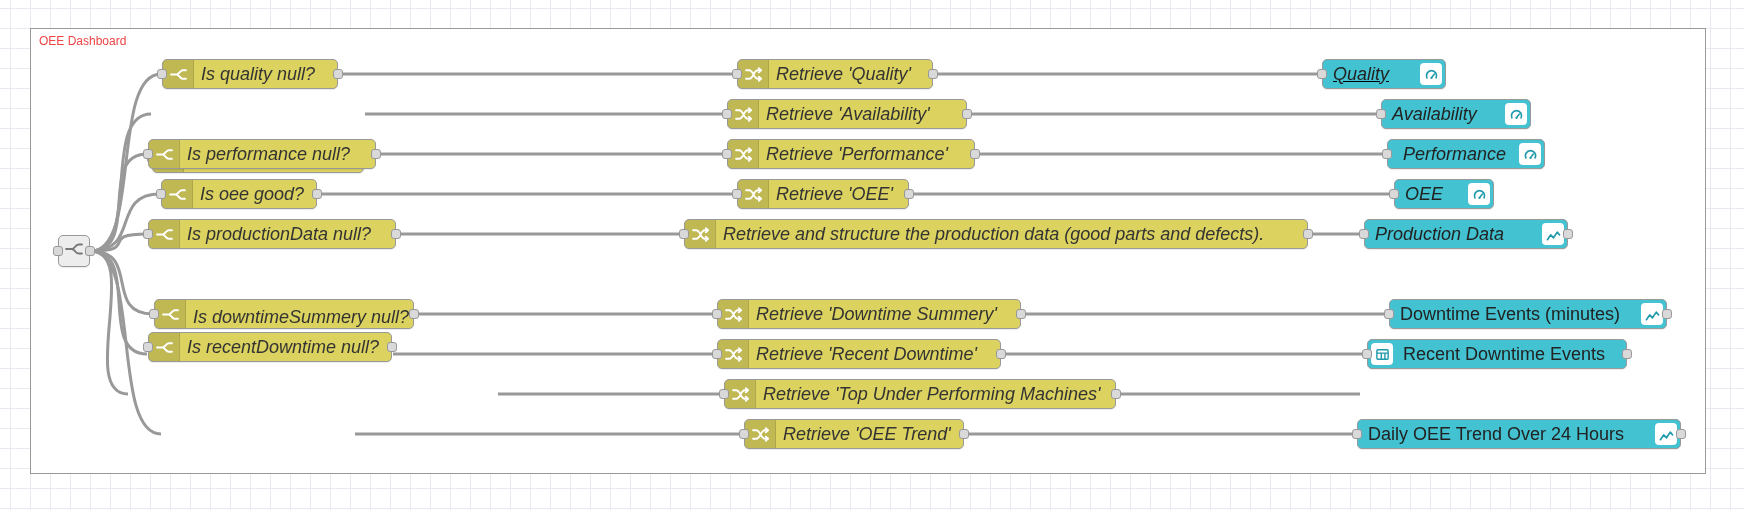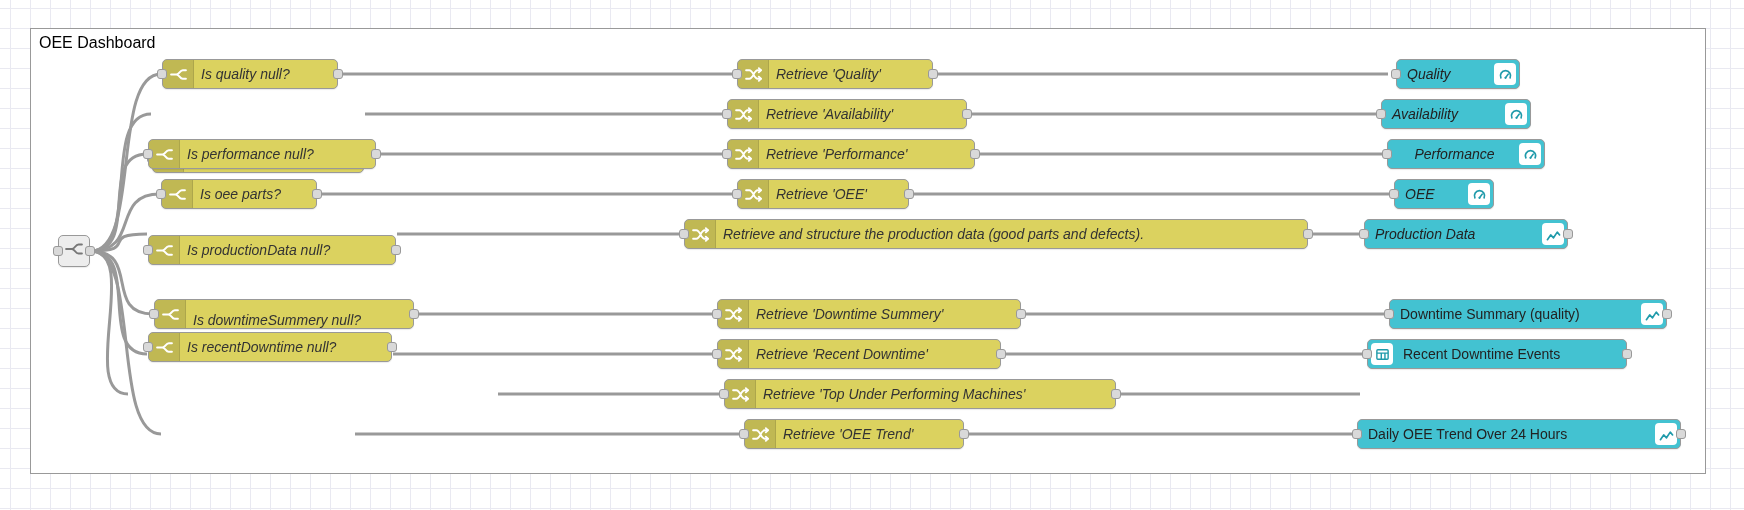--- a/index.html
+++ b/index.html
@@ -12,21 +12,21 @@
     background-size:20px 20px;
     background-position:10px 8px;
     font-family:"Liberation Sans", sans-serif;
   }
   .group{
     position:absolute;left:30px;top:28px;width:1676px;height:446px;
     background:#ffffff;border:1px solid var(--group-border,#999);
     box-sizing:border-box;z-index:1;
   }
   .group-label{
-    position:absolute;left:8px;top:5px;font-size:16px;color:#000000;white-space:nowrap;
+    position:absolute;left:8px;top:5px;font-size:12px;color:#ef4444;white-space:nowrap;
   }
   #wire-layer{position:absolute;left:0;top:0;z-index:2;}
   #wire-layer path{fill:none;stroke:var(--wire,#999);stroke-width:3;}
   .node{
     position:absolute;height:30px;border-radius:5px;
     border:1px solid var(--node-border,#999);
     box-sizing:border-box;display:flex;align-items:center;
     z-index:3;box-shadow:0 1px 1px rgba(0,0,0,0.08);
   }
   .node.yellow{background:var(--node-yellow,#dbd25f);}
@@ -38,21 +38,21 @@
     border-radius:4px 0 0 4px;display:flex;align-items:center;justify-content:center;color:#fff;
   }
   .icon-strip svg{width:17px;height:17px;}
   .node.gray svg{width:18px;height:18px;}
   .icon-box{
     width:22px;height:22px;background:#fff;border-radius:4px;flex:0 0 auto;
     display:flex;align-items:center;justify-content:center;color:var(--icon-teal,#1f9aaa);
   }
   .icon-box svg{width:15px;height:15px;}
   .node .label{
-    font-size:14px;color:#333;white-space:nowrap;overflow:hidden;
+    font-size:18px;color:#333;white-space:nowrap;overflow:hidden;
     padding:0 8px;flex:1;
   }
   .node.yellow .label{margin-left:30px;}
   .node.cyan .label{color:#222;padding-left:10px;}
   .node.cyan .icon-box.right{margin-right:3px;}
   .node.cyan .icon-box.left{margin-left:3px;}
   .label.italic{font-style:italic;}
   .port{
     position:absolute;width:10px;height:10px;border-radius:3px;
     background:#d9d9d9;border:1px solid #999;box-sizing:border-box;
@@ -135,25 +135,25 @@
       <span class="label italic">Is performance null?</span>
       <div class="port in"></div>
       <div class="port out"></div>
     </div>
     <div class="node yellow" style="left: 161px; top: 179px; width: 156px; pointer-events: auto;">
       <div class="icon-strip">
         <svg viewBox="0 0 16 16">
           <path d="M1 8h5c3 0 3-4 6-4h3M6 8c3 0 3 4 6 4h3" fill="none" stroke="currentColor" stroke-width="1.8" stroke-linecap="round"></path>
         </svg>
       </div>
-      <span class="label italic">Is oee parts?</span>
-      <div class="port in"></div>
-      <div class="port out"></div>
-    </div>
-    <div class="node yellow" style="left: 148px; top: 235px; width: 248px; pointer-events: auto; justify-content: center;">
+      <span class="label italic">Is oee good?</span>
+      <div class="port in"></div>
+      <div class="port out"></div>
+    </div>
+    <div class="node yellow" style="left: 148px; top: 219px; width: 248px; pointer-events: auto; justify-content: center;">
       <div class="icon-strip">
         <svg viewBox="0 0 16 16">
           <path d="M1 8h5c3 0 3-4 6-4h3M6 8c3 0 3 4 6 4h3" fill="none" stroke="currentColor" stroke-width="1.8" stroke-linecap="round"></path>
         </svg>
       </div>
       <span class="label italic">Is productionData null?</span>
       <div class="port in"></div>
       <div class="port out"></div>
     </div>
     <div class="node yellow" style="left: 154px; top: 299px; width: 260px; pointer-events: auto; align-items: flex-end;">
@@ -268,21 +268,21 @@
       <div class="icon-strip">
         <svg viewBox="0 0 16 16">
           <path d="M1 4h3c4 0 4 8 8 8h3M1 12h3c4 0 4-8 8-8h3" fill="none" stroke="currentColor" stroke-width="1.7" stroke-linecap="round"></path>
           <path d="M13 2l2 2-2 2M13 10l2 2-2 2" fill="none" stroke="currentColor" stroke-width="1.7" stroke-linecap="round" stroke-linejoin="round"></path>
         </svg>
       </div>
       <span class="label italic">Retrieve 'OEE Trend'</span>
       <div class="port in"></div>
       <div class="port out"></div>
     </div>
-    <div class="node cyan" style="left: 1396px; top: 59px; width: 124px; pointer-events: auto;">
+    <div class="node cyan" style="left: 1322px; top: 59px; width: 124px; pointer-events: auto; text-decoration: underline;">
       <span class="label italic">Quality</span>
       <div class="icon-box right">
         <svg viewBox="0 0 16 16">
           <path d="M3.1 11.5a5.4 5.4 0 1 1 9.8 0" fill="none" stroke="currentColor" stroke-width="1.8" stroke-linecap="round"></path>
           <path d="M8 11.5l3-4" fill="none" stroke="currentColor" stroke-width="1.6" stroke-linecap="round"></path>
           <circle cx="8" cy="11.5" r="1.2" fill="currentColor"></circle>
         </svg>
       </div>
       <div class="port in"></div>
     </div>
@@ -323,21 +323,21 @@
       <span class="label italic">Production Data</span>
       <div class="icon-box right">
         <svg viewBox="0 0 16 16">
           <path d="M1.5 13.5l3.5-5 3 3 4-6 2.5 3" fill="none" stroke="currentColor" stroke-width="1.8" stroke-linecap="round" stroke-linejoin="round"></path>
         </svg>
       </div>
       <div class="port in"></div>
       <div class="port out"></div>
     </div>
     <div class="node cyan" style="left: 1389px; top: 299px; width: 278px; pointer-events: auto;">
-      <span class="label">Downtime Summary (quality)</span>
+      <span class="label">Downtime Events (minutes)</span>
       <div class="icon-box right">
         <svg viewBox="0 0 16 16">
           <path d="M1.5 13.5l3.5-5 3 3 4-6 2.5 3" fill="none" stroke="currentColor" stroke-width="1.8" stroke-linecap="round" stroke-linejoin="round"></path>
         </svg>
       </div>
       <div class="port in"></div>
       <div class="port out"></div>
     </div>
     <div class="node cyan" style="left: 1367px; top: 339px; width: 260px; pointer-events: auto;">
       <div class="icon-box left">

